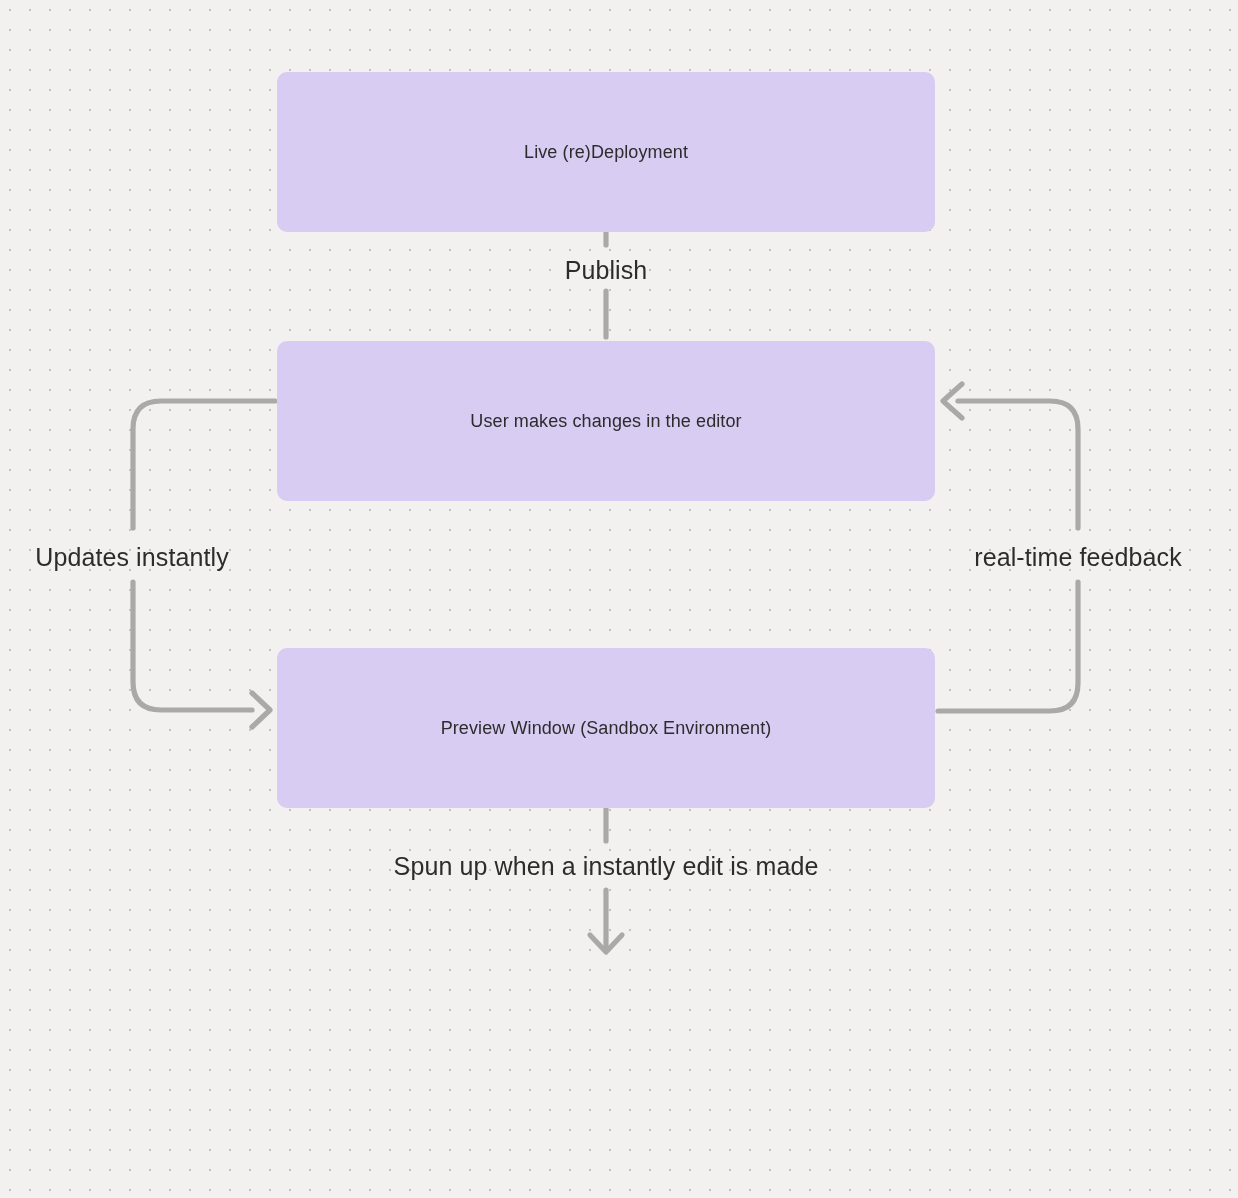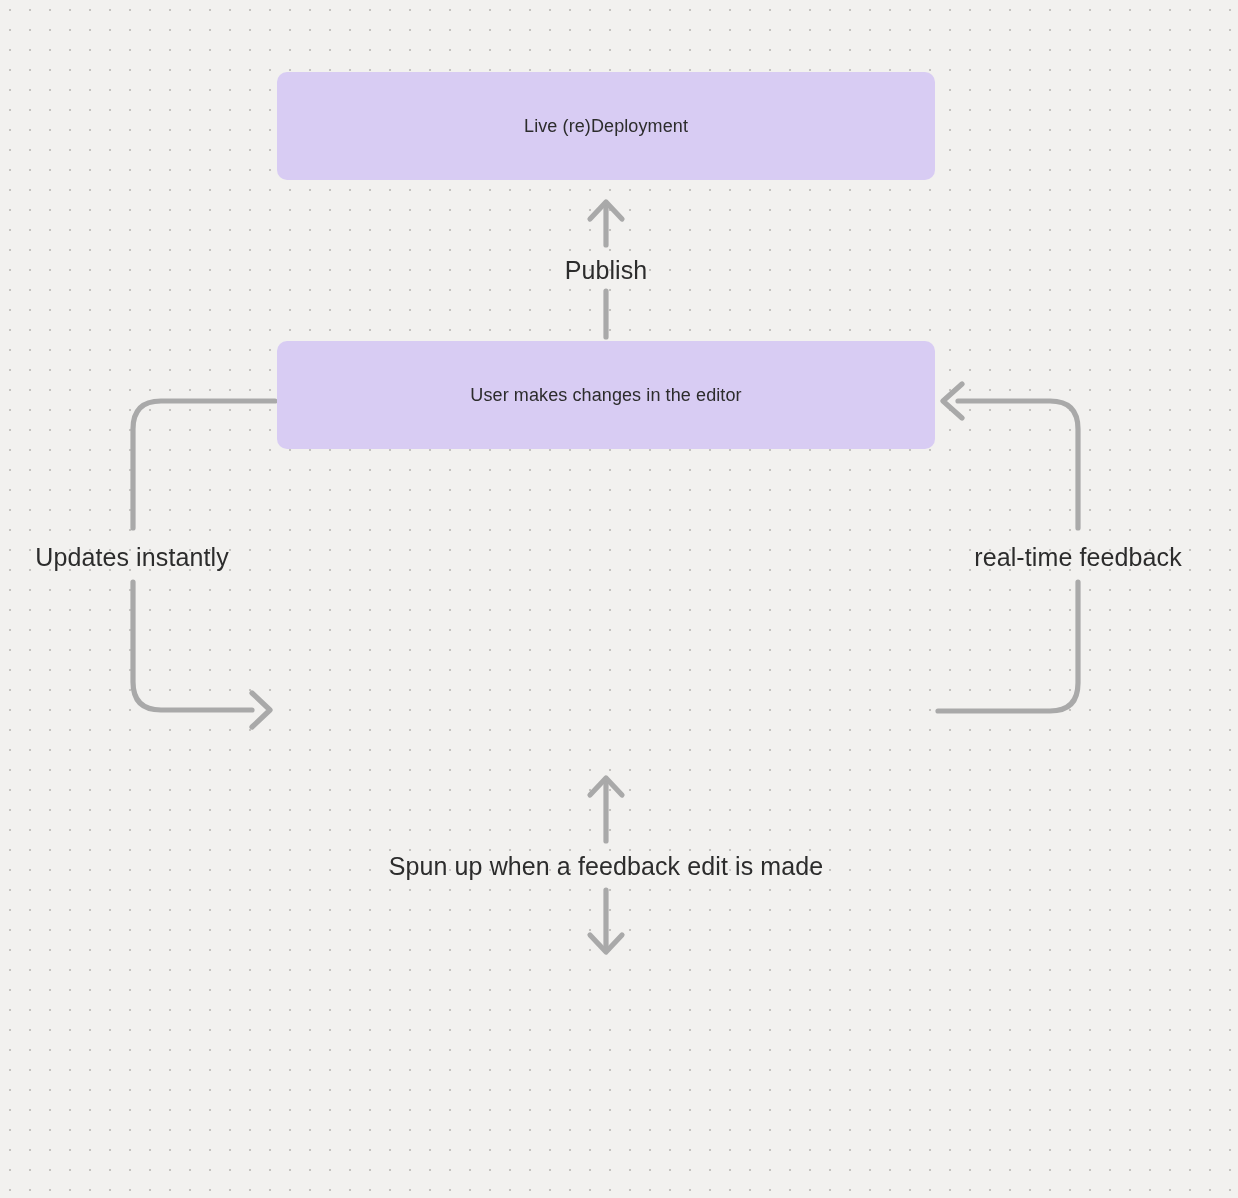--- a/index.html
+++ b/index.html
@@ -32,21 +32,21 @@
   svg.edge-layer path, svg.edge-layer polyline{
     fill:none;
     stroke:var(--edge-color);
     stroke-width:5.2;
     stroke-linecap:round;
     stroke-linejoin:round;
   }
   .node{
     position:absolute;
     left:277px;
-    width:658px;height:108px;
+    width:658px;height:160px;
     background:var(--node-fill);
     border-radius:10px;
     display:flex;align-items:center;justify-content:center;
     text-align:center;
     color:var(--node-text-color);
     font-size:18px;
     letter-spacing:0.1px;
     cursor:default;
   }
   .node--live{top:72px;}
@@ -100,23 +100,26 @@
   </svg>
 
   <div class="node node--live">
     <span>Live (re)Deployment</span>
   </div>
 
   <div class="node node--editor">
     <span>User makes changes in the editor</span>
   </div>
 
+  <div class="node node--preview">
+    <span>Preview Window (Sandbox Environment)</span>
+  </div>
 
 
   <div class="edge-label edge-label--publish">Publish</div>
 
   <div class="edge-label edge-label--updates">Updates instantly</div>
 
   <div class="edge-label edge-label--feedback">real-time feedback</div>
 
-  <div class="edge-label edge-label--spun">Spun up when a feedback edit is made</div>
+  <div class="edge-label edge-label--spun">Spun up when a instantly edit is made</div>
 
 </div>
 
 </body></html>

